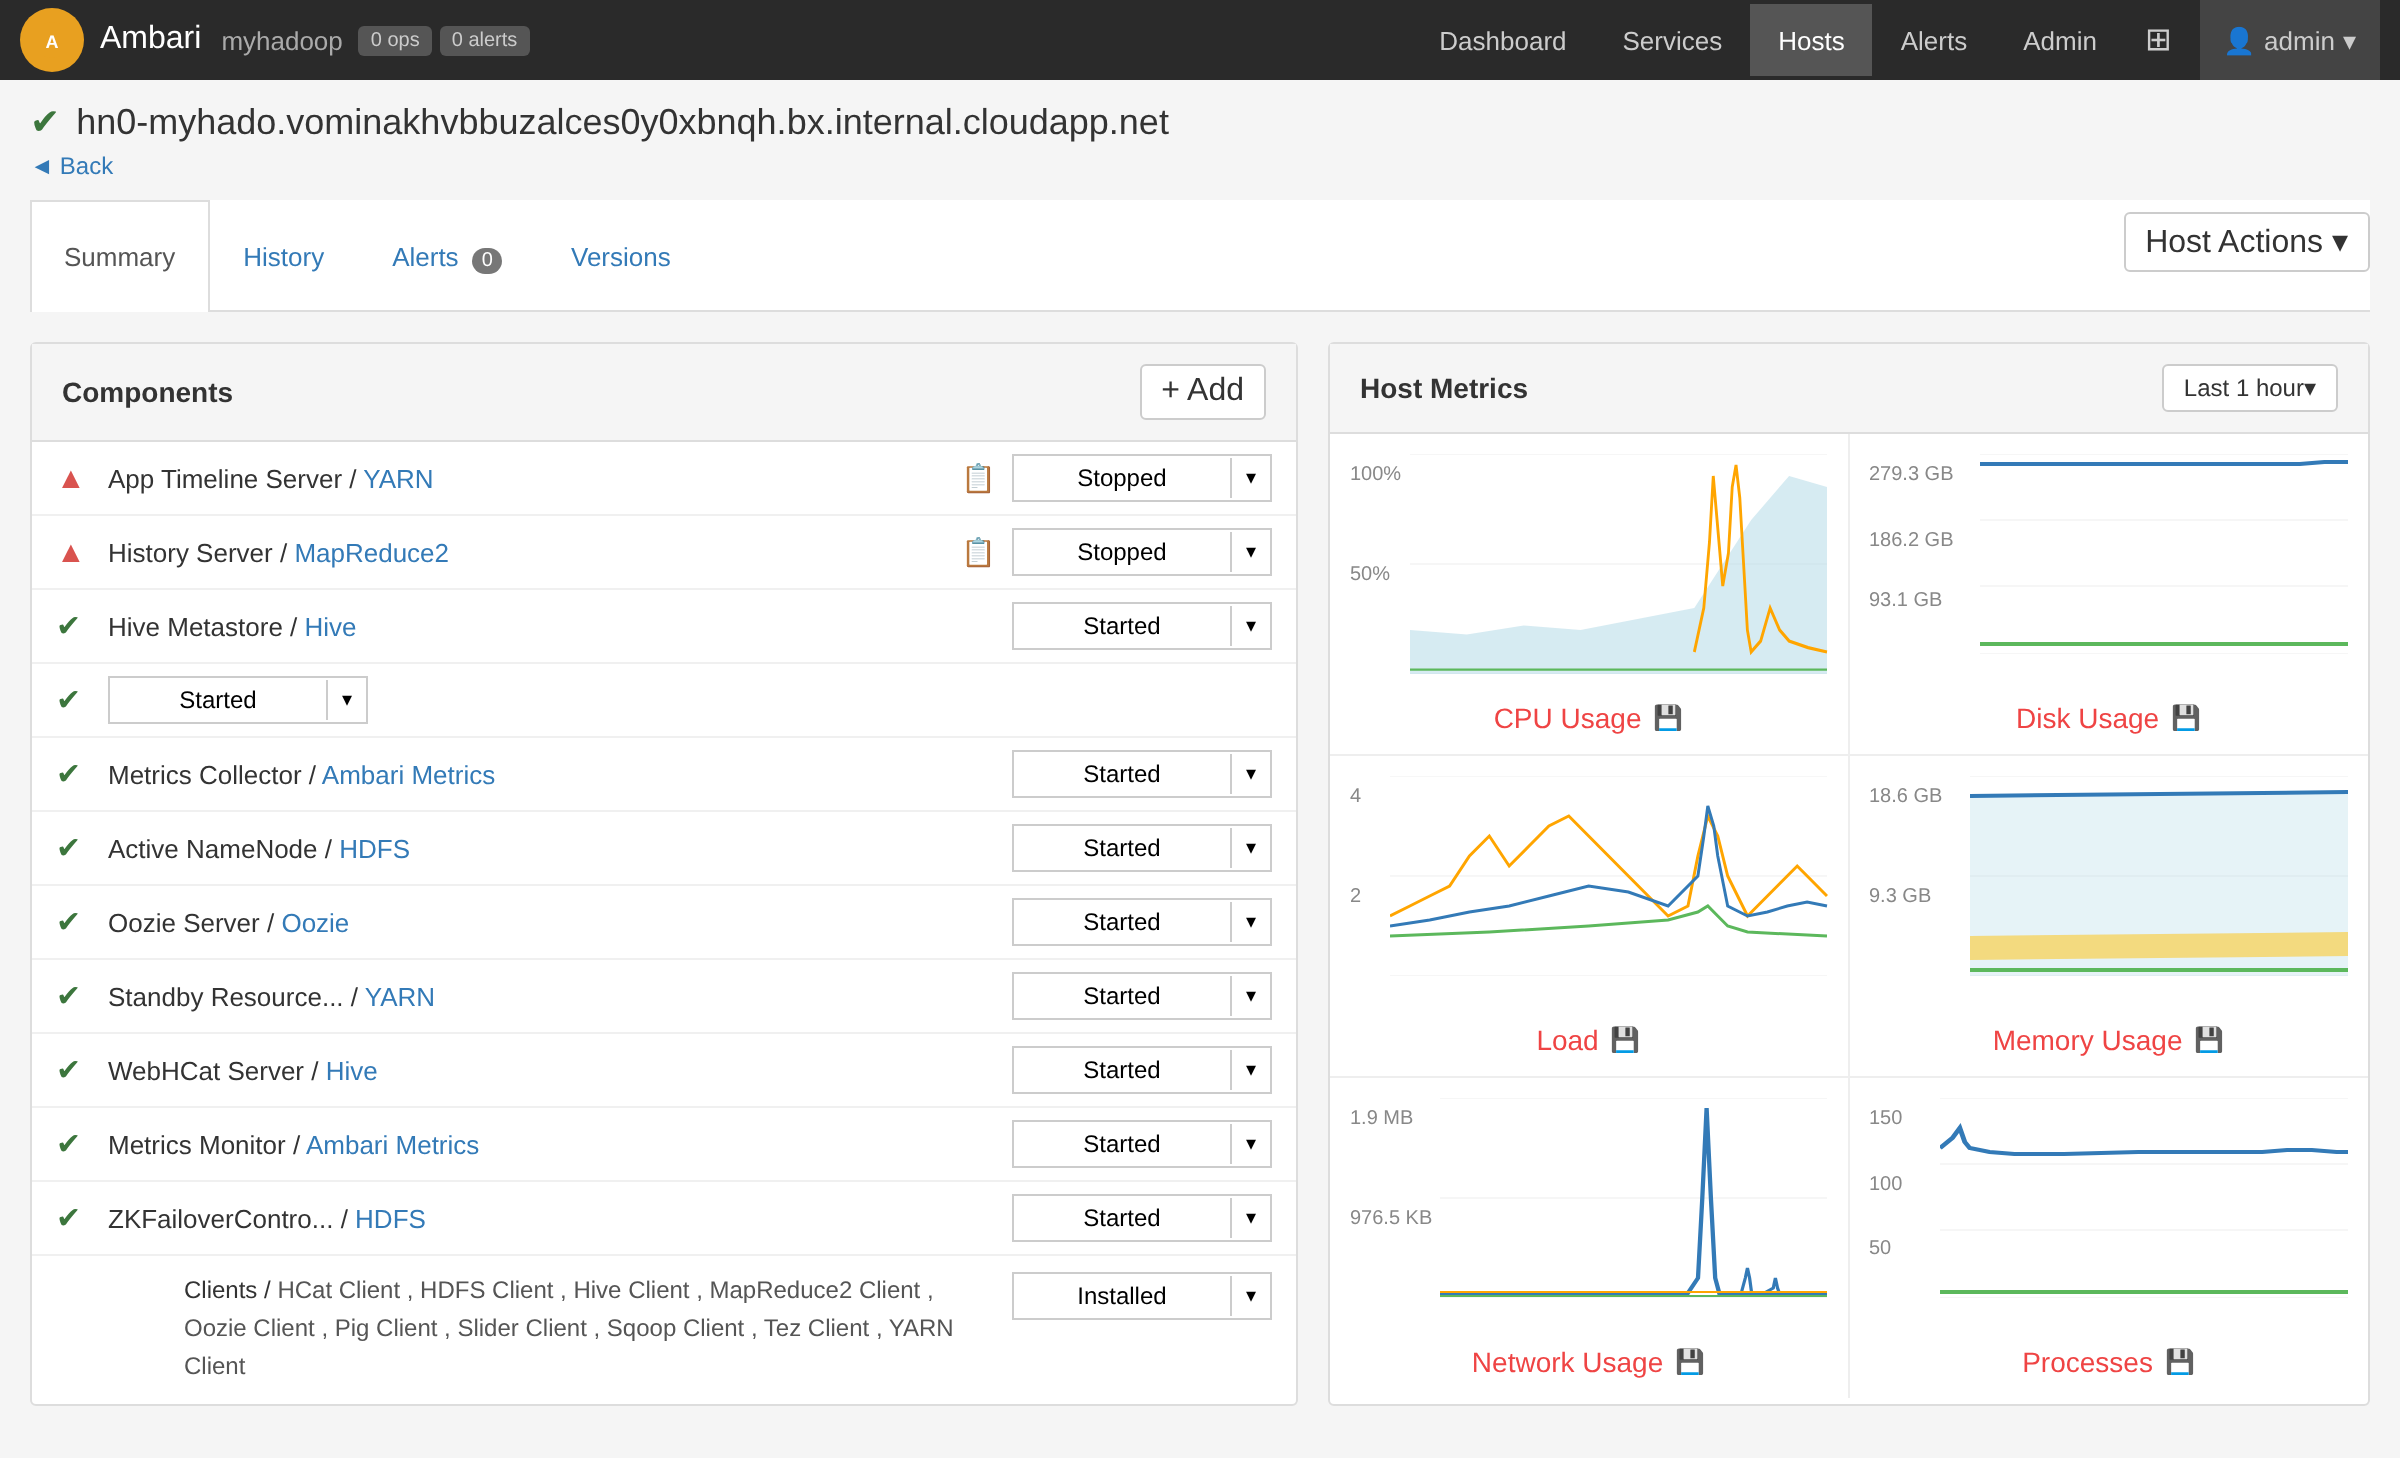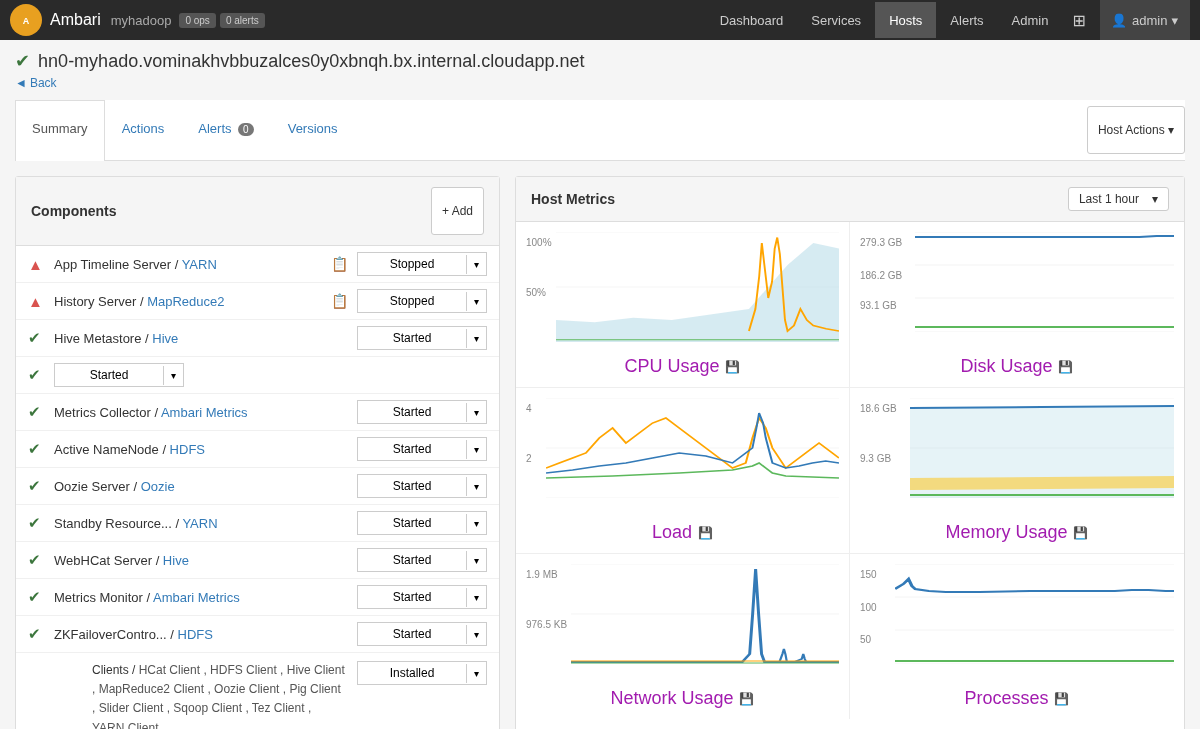--- a/index.html
+++ b/index.html
@@ -135,43 +135,43 @@
     }
 
     
     .main-layout {
       display: flex;
       gap: 15px;
     }
 
     
     .components-panel {
-      width: 485px;
+      width: 634px;
       background: white;
       border: 1px solid #ddd;
       border-radius: 3px;
     }
     .panel-header {
       display: flex;
       align-items: center;
       justify-content: space-between;
       padding: 10px 15px;
       border-bottom: 1px solid #ddd;
       background: #f5f5f5;
     }
     .panel-title {
       font-size: 14px;
       font-weight: 600;
       color: #333;
     }
     .add-btn {
       background: white;
       border: 1px solid #ccc;
-      padding: 16px 10px;
-      font-size: 12px;
+      padding: 4px 10px;
+      font-size: 16px;
       cursor: pointer;
       border-radius: 3px;
       color: #333;
       display: flex; align-items: center; gap: 4px;
     }
 
     .component-row {
       display: flex;
       align-items: center;
       padding: 6px 12px;
@@ -254,21 +254,21 @@
       background: #f5f5f5;
     }
     .timerange-btn {
       background: white;
       border: 1px solid #ccc;
       padding: 4px 10px;
       font-size: 12px;
       cursor: pointer;
       border-radius: 3px;
       color: #333;
-      display: flex; align-items: center; gap: 13px;
+      display: flex; align-items: center; gap: 0;
     }
 
     .metrics-grid {
       display: grid;
       grid-template-columns: 1fr 1fr;
       gap: 0;
     }
     .metric-chart {
       padding: 10px;
       border-right: 1px solid #eee;
@@ -285,22 +285,22 @@
       background: white;
     }
     .chart-title-row {
       display: flex;
       align-items: center;
       justify-content: center;
       margin-top: 4px;
       gap: 6px;
     }
     .chart-title {
-      font-size: 18px;
-      color: #a21caf;
+      font-size: 14px;
+      color: #ef4444;
       text-align: center;
     }
     .chart-save-icon {
       color: #888;
       font-size: 12px;
       cursor: pointer;
     }
 
     
     .chart-svg {
@@ -344,21 +344,21 @@
     <span class="host-status-icon">✔</span>
     <span class="host-title">hn0-myhado.vominakhvbbuzalces0y0xbnqh.bx.internal.cloudapp.net</span>
   </div>
   <div class="back-link">
     <span>◄</span>
     <span>Back</span>
   </div>
 
   <div class="tabs">
     <div class="tab active">Summary</div>
-    <div class="tab">Actions</div>
+    <div class="tab">History</div>
     <div class="tab">Alerts <span class="tab-badge">0</span></div>
     <div class="tab">Versions</div>
     <div style="flex:1; border-bottom: none;"></div>
     <div style="padding: 6px 0; margin-left: auto;">
       <button class="add-btn" style="margin-right:0;">Host Actions ▾</button>
     </div>
   </div>
 
   <div class="main-layout">
 

